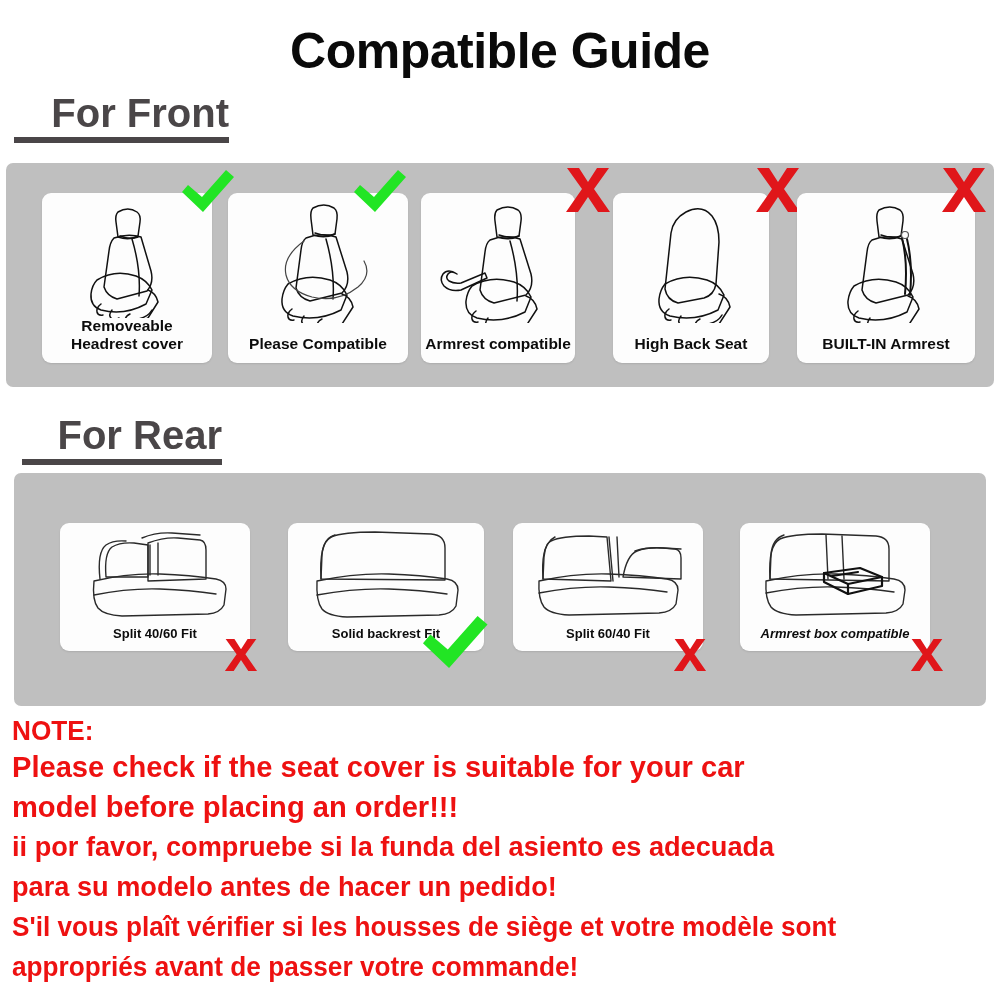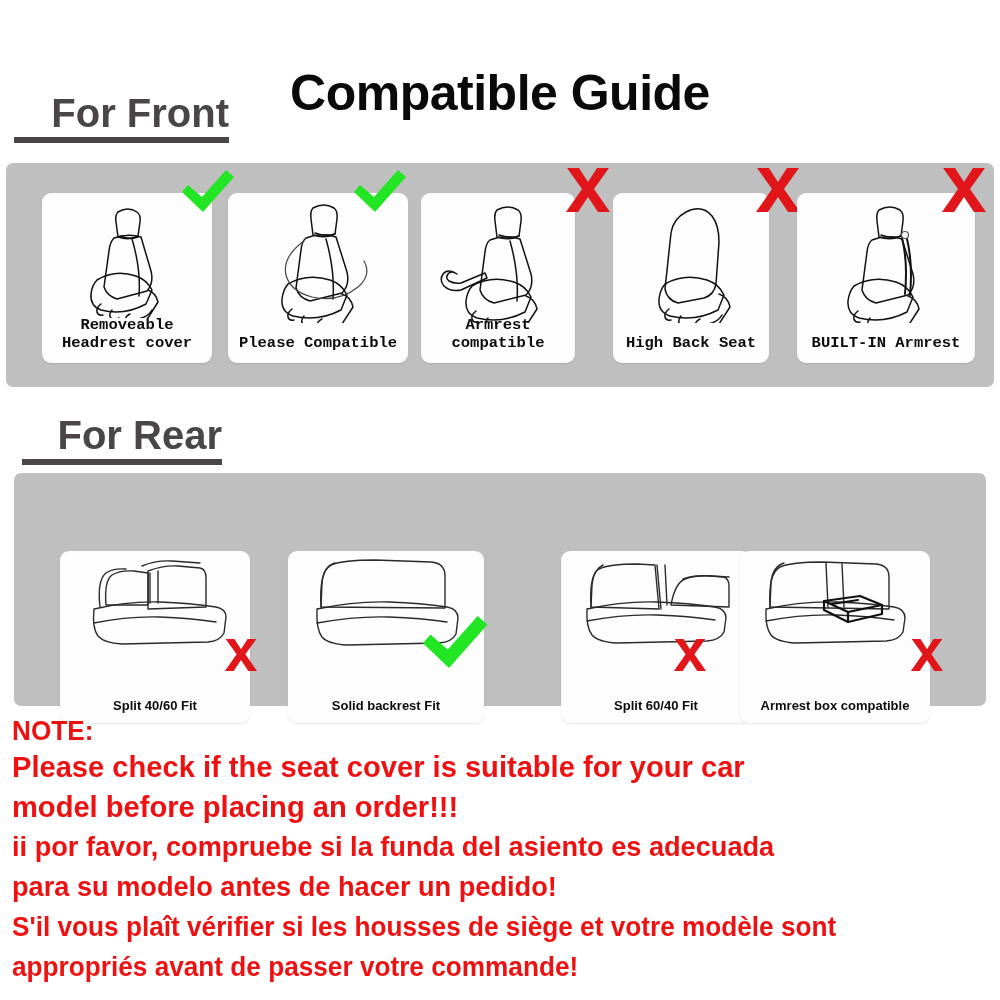--- a/index.html
+++ b/index.html
@@ -13,21 +13,20 @@
 
   
   .main-title {
     position: absolute; left: 0; top: 22px; width: 1000px;
     text-align: center;
     font-family: "Liberation Sans", sans-serif;
     font-weight: bold;
     font-size: 50px;
     letter-spacing: -0.5px;
     color: #0a0a0a;
-    margin-top: 42px;
   }
 
   
   .section-head { position: absolute; left: 14px; text-align: right; }
   .section-head .txt {
     font-family: "Liberation Sans", sans-serif;
     font-weight: bold;
     font-size: 40px;
     color: #4a4648;
     line-height: 42px;
@@ -72,37 +71,37 @@
     text-align: center;
     font-family: "Liberation Sans", sans-serif;
     font-weight: bold;
     color: #0c0c0c;
     line-height: 1.12;
   }
 
   
   .front-card { top: 193px; height: 170px; }
   .front-card .art { top: 5px; }
-  .front-card .label { bottom: 11px; font-size: 15.5px; font-family: Liberation Mono, monospace; }
+  .front-card .label { bottom: 11px; font-size: 15.5px; }
 
   #card-f1 { left: 42px;  width: 170px; }
   #card-f2 { left: 228px; width: 180px; }
   #card-f3 { left: 421px; width: 154px; }
   #card-f4 { left: 613px; width: 156px; }
   #card-f5 { left: 797px; width: 178px; }
 
   
-  .rear-card { top: 551px; height: 172px; }
+  .rear-card { top: 523px; height: 128px; }
   .rear-card .art { top: 6px; }
   .rear-card .label { bottom: 9px; font-size: 13px; }
 
   #card-r1 { left: 60px;  width: 190px; }
   #card-r2 { left: 288px; width: 196px; }
-  #card-r3 { left: 513px; width: 190px; margin-left: 48px; }
-  #card-r4 { left: 740px; width: 190px; }
+  #card-r3 { left: 513px; width: 190px; }
+  #card-r4 { left: 740px; width: 190px; font-style: italic; }
 
   
   .mark { position: absolute; }
   .mark svg { display: block; }
 
   
   .note {
     position: absolute;
     left: 12px; top: 715px; width: 980px;
   }

